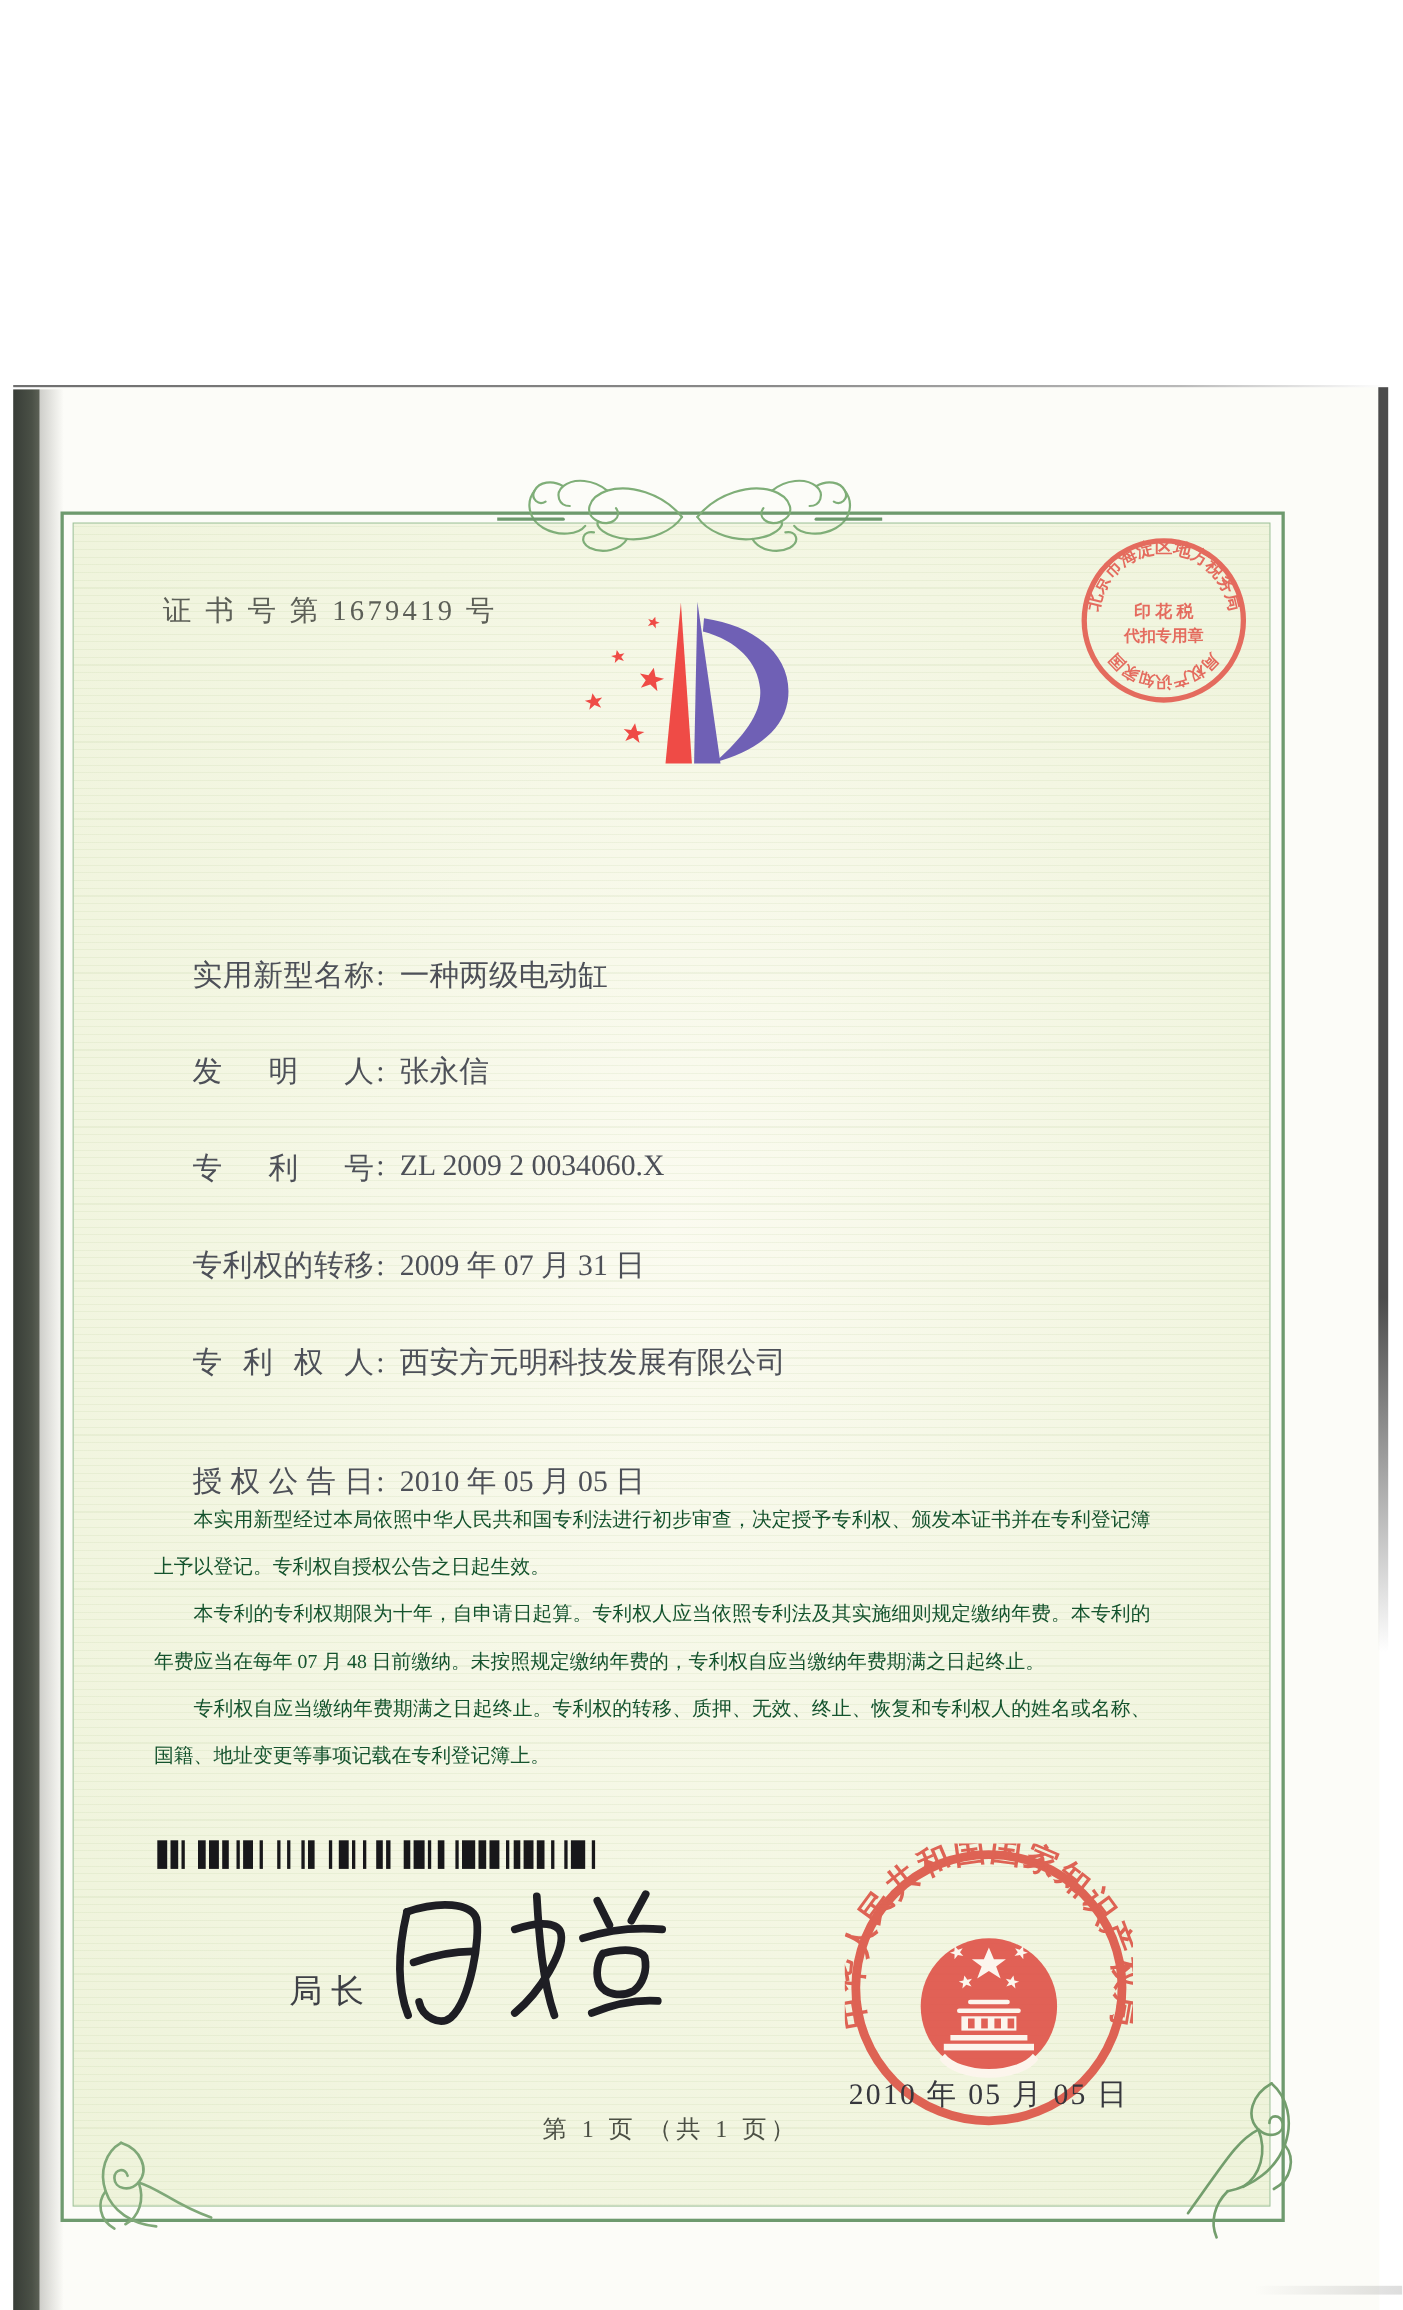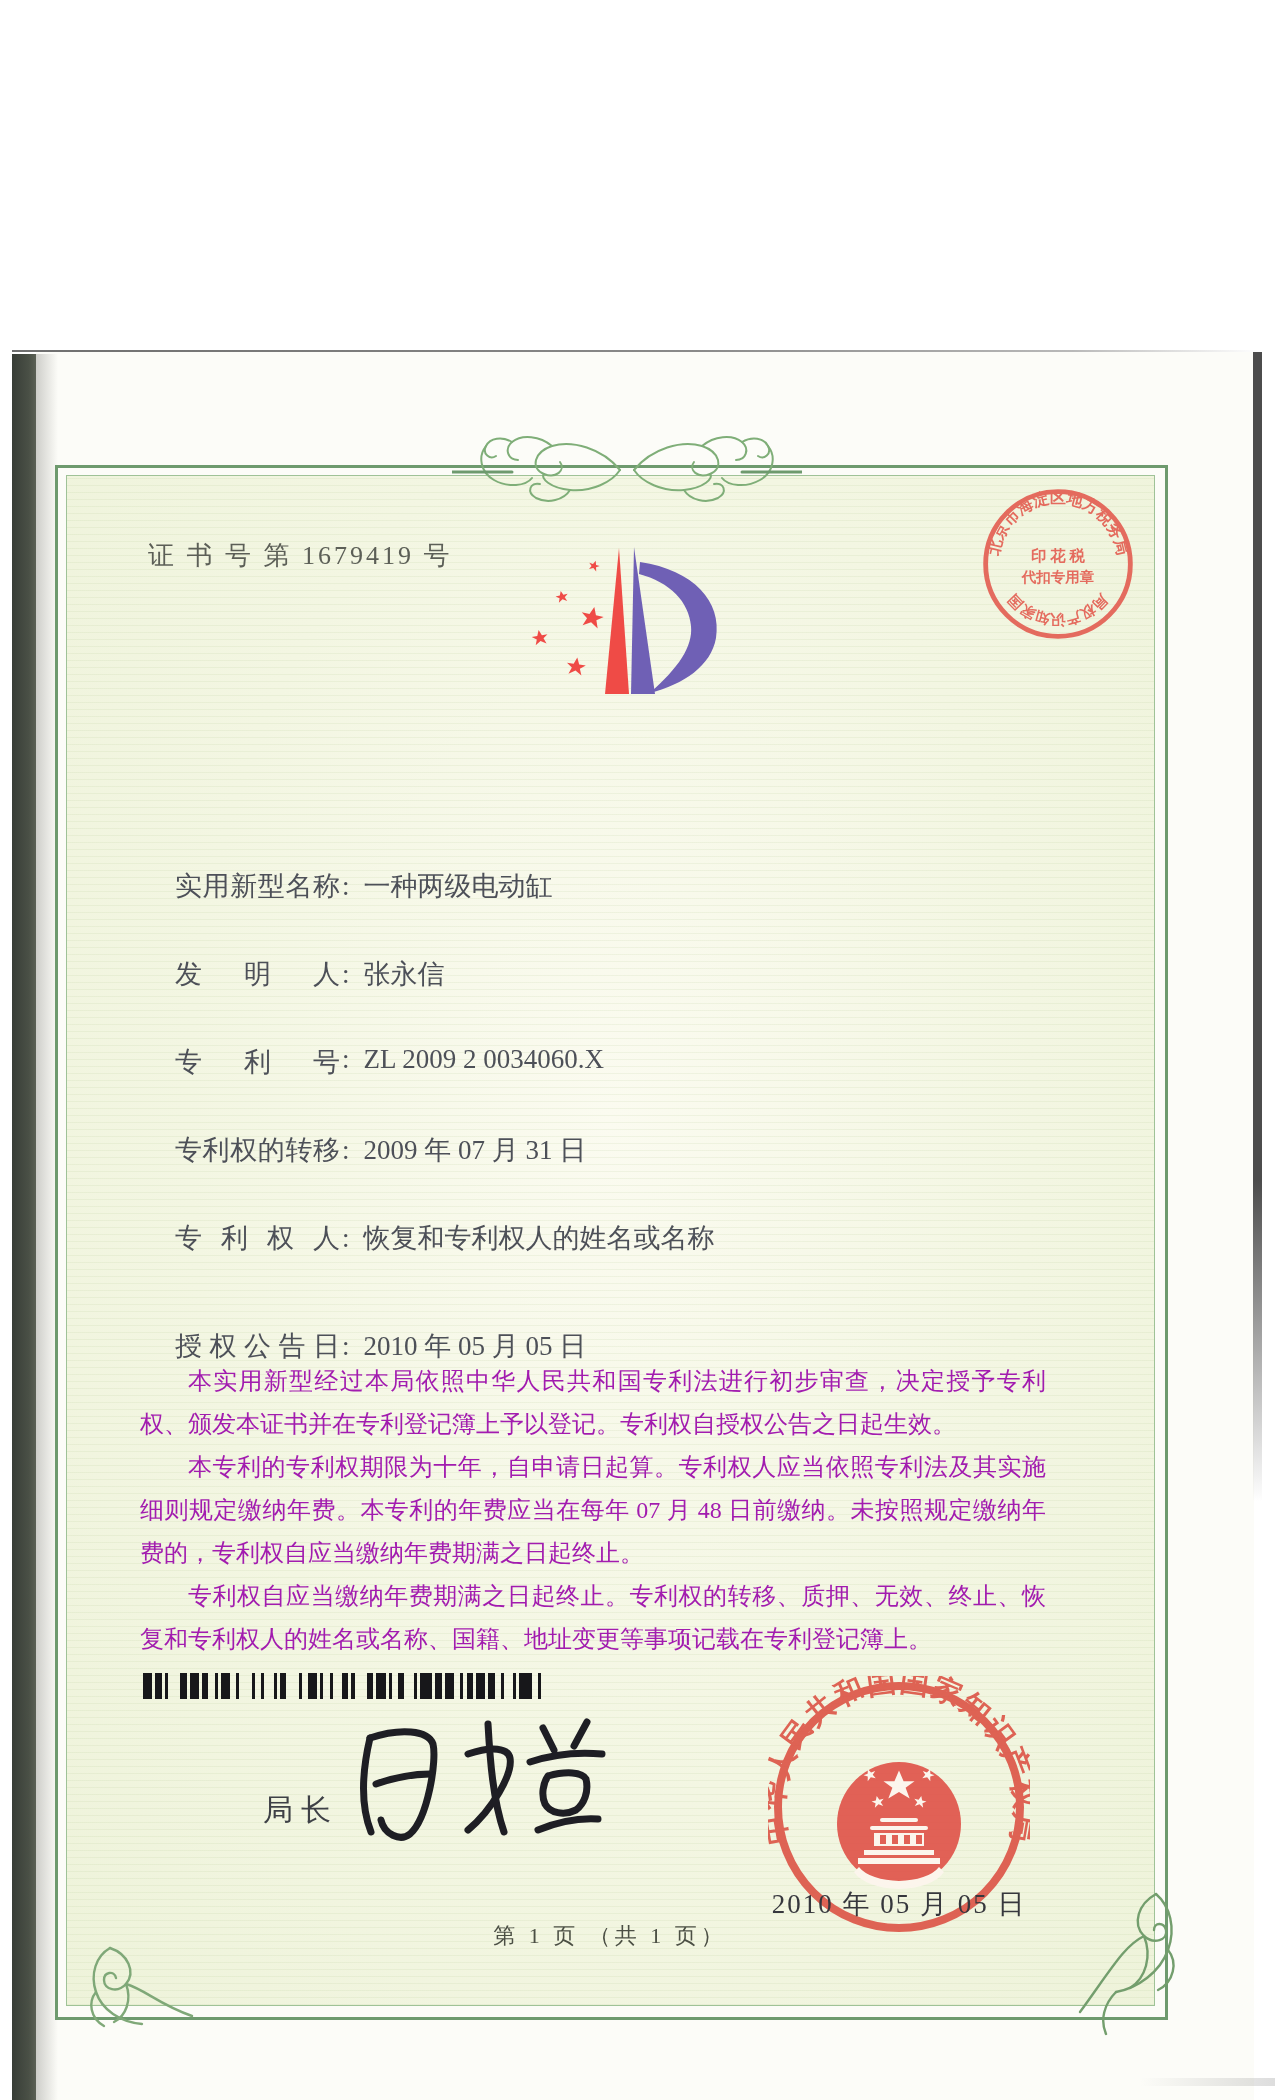--- a/index.html
+++ b/index.html
@@ -29,22 +29,22 @@
 
   .txt{position:absolute;color:#50535b;}
   .cert-no{left:148px;top:538px;font-size:26px;letter-spacing:3px;color:#5c5f57;}
   .title{left:55px;width:1110px;top:700px;text-align:center;font-size:57px;font-weight:bold;
       color:#2e2f36;letter-spacing:12px;font-family:"Liberation Sans","DejaVu Sans",sans-serif;}
   .fields{position:absolute;left:175px;top:868px;width:880px;}
   .field-row{position:absolute;left:0;height:36px;font-size:27px;color:#4d5058;white-space:nowrap;}
   .field-label{display:inline-block;width:165px;text-align:justify;text-align-last:justify;
       vertical-align:top;}
   .field-colon{display:inline-block;margin:0 14px 0 2px;}
-  .paras{position:absolute;left:140px;top:1360px;width:906px;font-size:24px;line-height:43px;
-      color:#a21caf;text-align:justify;}
+  .paras{position:absolute;left:140px;top:1360px;width:906px;font-size:18px;line-height:43px;
+      color:#14532d;text-align:justify;}
   .paras p{margin:0;text-indent:2em;}
   .barcode{position:absolute;left:143px;top:1673px;width:405px;height:26px;display:flex;
       align-items:stretch;}
   .barcode span{display:block;height:100%;}
   .director{left:263px;top:1790px;font-size:30px;color:#3e4046;letter-spacing:8px;}
   .signature{position:absolute;left:340px;top:1700px;width:270px;height:155px;}
   .seal-tax{position:absolute;left:976px;top:482px;width:164px;height:164px;opacity:.88;}
   .seal-office{position:absolute;left:768px;top:1676px;width:262px;height:262px;opacity:.93;}
   .seal-date{position:absolute;left:760px;top:1886px;width:278px;text-align:center;font-size:27px;
       color:#36373d;letter-spacing:2px;}
@@ -144,21 +144,21 @@
     </text>
     <text x="85" y="82" text-anchor="middle" font-size="16" fill="#e3594d" font-weight="bold">印 花 税</text>
     <text x="85" y="104" text-anchor="middle" font-size="15" fill="#e3594d" font-weight="bold">代扣专用章</text>
   </svg>
 
   <div class="fields" id="fields">
       <div class="field-row" style="top: 0px;"><span class="field-label">实用新型名称</span><span class="field-colon">:</span><span>一种两级电动缸</span></div>
       <div class="field-row" style="top: 88px;"><span class="field-label">发明人</span><span class="field-colon">:</span><span>张永信</span></div>
       <div class="field-row" style="top: 176px;"><span class="field-label">专利号</span><span class="field-colon">:</span><span>ZL 2009 2 0034060.X</span></div>
       <div class="field-row" style="top: 264px;"><span class="field-label">专利权的转移</span><span class="field-colon">:</span><span>2009 年 07 月 31 日</span></div>
-      <div class="field-row" style="top: 352px;"><span class="field-label">专利权人</span><span class="field-colon">:</span><span>恢复和专利权人的姓名或名称</span></div>
+      <div class="field-row" style="top: 352px;"><span class="field-label">专利权人</span><span class="field-colon">:</span><span>西安方元明科技发展有限公司</span></div>
       <div class="field-row" style="top: 460px;"><span class="field-label">授权公告日</span><span class="field-colon">:</span><span>2010 年 05 月 05 日</span></div>
     </div>
 
   <div class="paras" id="paras">
       <p>本实用新型经过本局依照中华人民共和国专利法进行初步审查，决定授予专利权、颁发本证书并在专利登记簿上予以登记。专利权自授权公告之日起生效。</p>
       <p>本专利的专利权期限为十年，自申请日起算。专利权人应当依照专利法及其实施细则规定缴纳年费。本专利的年费应当在每年 07 月 48 日前缴纳。未按照规定缴纳年费的，专利权自应当缴纳年费期满之日起终止。</p>
       <p>专利权自应当缴纳年费期满之日起终止。专利权的转移、质押、无效、终止、恢复和专利权人的姓名或名称、国籍、地址变更等事项记载在专利登记簿上。</p>
     </div>
 
   <div class="barcode" id="barcode">

